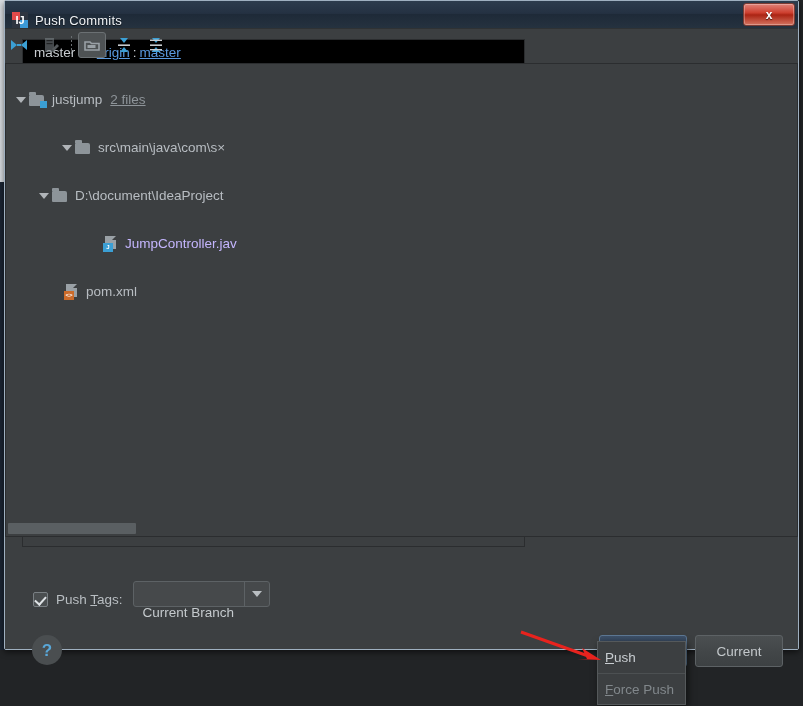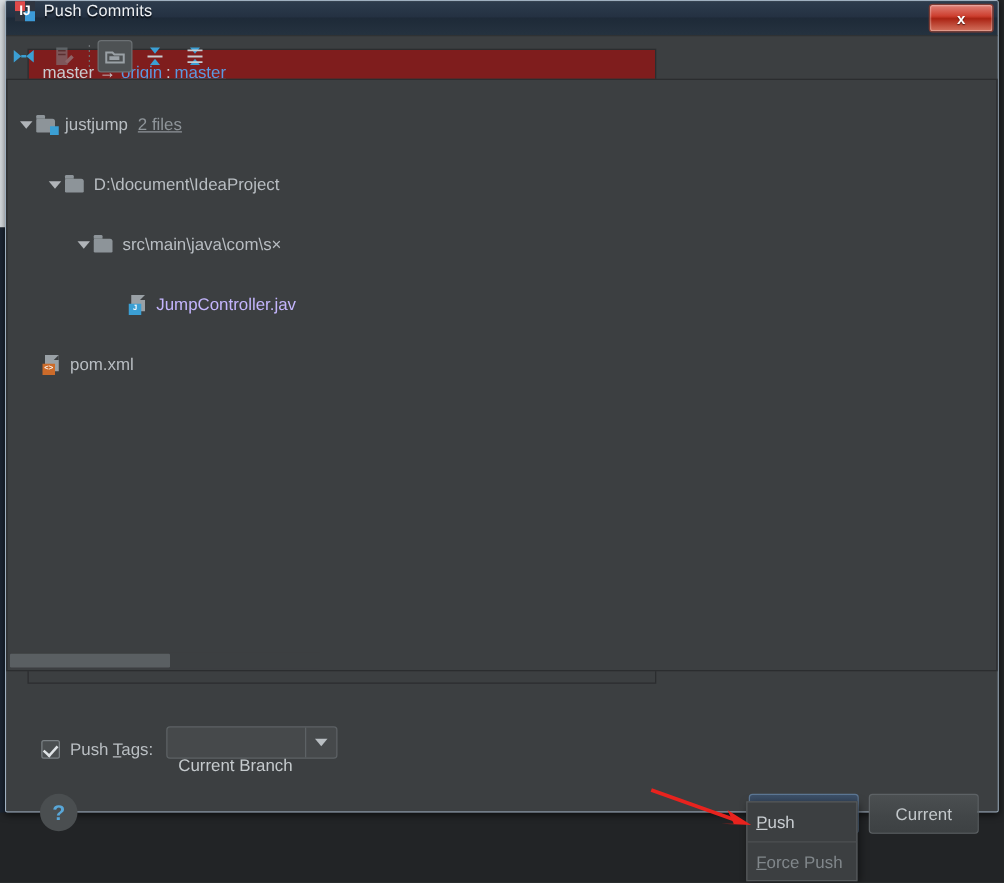--- a/index.html
+++ b/index.html
@@ -27,21 +27,21 @@
     border:1px solid #9fb0c0;
     border-radius:2px;
     background:#3c3f41;
     box-shadow:0 2px 6px rgba(0,0,0,.6);
     box-sizing:border-box;
   }
   #titlebar{
     position:absolute;left:0;top:0;right:0;height:28px;
     background:linear-gradient(to bottom,#2d3c4d 0%,#243142 46%,#1e2a38 50%,#25323f 100%);
     border-bottom:1px solid #7d8d9c;
-    display:flex;align-items:flex-start;
+    display:flex;align-items:flex-end;
     box-sizing:border-box;
   }
   #app-icon{
     width:16px;height:16px;margin-left:7px;margin-right:7px;
     position:relative;flex:0 0 auto;
   }
   #app-icon .q1{position:absolute;left:0;top:0;width:8px;height:8px;background:#e04a4a;}
   #app-icon .q2{position:absolute;left:8px;top:0;width:8px;height:8px;background:#2f3540;}
   #app-icon .q3{position:absolute;left:0;top:8px;width:8px;height:8px;background:#2f3540;}
   #app-icon .q4{position:absolute;left:8px;top:8px;width:8px;height:8px;background:#3c9ad8;}
@@ -79,22 +79,22 @@
     border:1px solid #2b2d2f;
     background:#3c3f41;
     box-sizing:border-box;
     overflow:hidden;
   }
 
   
   #commits-panel{left:17px;top:10px;width:503px;height:508px;}
   #commit-root-row{
     position:absolute;left:0;top:0;right:0;height:25px;
-    background:#7f1d1d;
-    display:flex;align-items:flex-end;
+    background:#000000;
+    display:flex;align-items:center;
     padding-left:11px;box-sizing:border-box;
     white-space:nowrap;cursor:pointer;
   }
   .commit-text{color:#c8ccd0;font-size:13.5px;}
   .commit-link{color:#5a9ae0;font-size:13.5px;text-decoration:underline;cursor:pointer;}
   .commit-arrow{color:#c8ccd0;font-size:13.5px;padding:0 4px;}
   .commit-colon{color:#c8ccd0;font-size:13.5px;padding:0 3px;}
   #commit-child-row{
     position:absolute;left:0;top:25px;right:0;height:24px;
     display:flex;align-items:center;padding-left:57px;box-sizing:border-box;
@@ -365,45 +365,45 @@
         <div class="tree-row" style="padding-left:7px">
           <div class="tw expanded"></div>
           <div class="ficon">
             <div class="folder"></div>
               <div class="badge-blue"></div>
           </div>
           <span class="tlabel">justjump</span>
           <span class="tcount">2 files</span>
         </div>
 
+        <div class="tree-row" style="padding-left:53px">
+          <div class="tw expanded"></div>
+          <div class="ficon">
+              <div class="folder"></div>
+            </div>
+          <span class="tlabel">src\main\java\com\s×</span>
+        </div>
+
         <div class="tree-row" style="padding-left:30px">
           <div class="tw expanded"></div>
           <div class="ficon">
               <div class="folder"></div>
             </div>
           <span class="tlabel">D:\document\IdeaProject</span>
         </div>
 
-        <div class="tree-row" style="padding-left:53px">
-          <div class="tw expanded"></div>
-          <div class="ficon">
-              <div class="folder"></div>
-            </div>
-          <span class="tlabel">src\main\java\com\s×</span>
-        </div>
-
         <div class="tree-row" style="padding-left:97px">
           <div class="fileicon">
             <div class="fpage"></div>
               <div class="fbadge java">J</div>
           </div>
           <span class="tlabel green">JumpController.jav</span>
         </div>
 
-        <div class="tree-row" style="padding-left:28px">
+        <div class="tree-row" style="padding-left:58px">
           <div class="fileicon">
             <div class="fpage"></div>
               <div class="fbadge xml">&lt;&gt;</div>
           </div>
           <span class="tlabel">pom.xml</span>
         </div>
 
         <div id="files-hscroll">
           <div id="files-hthumb"></div>
         </div>

